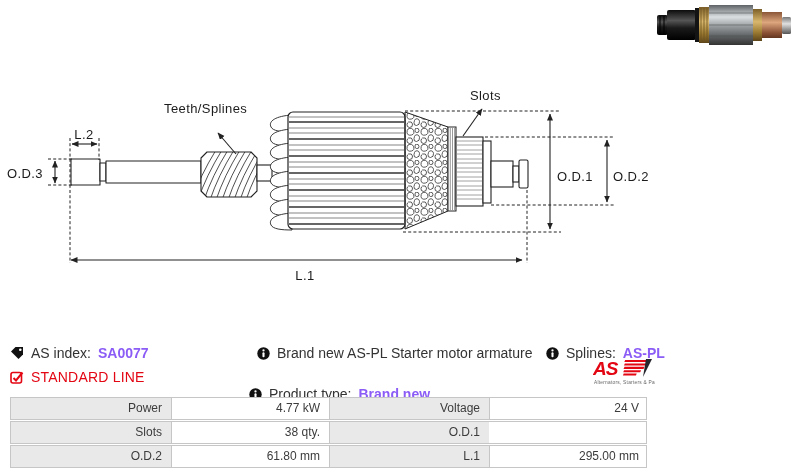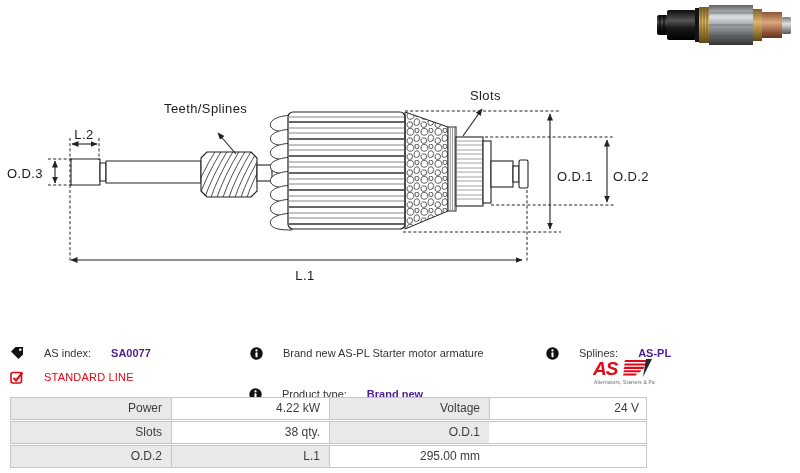--- a/index.html
+++ b/index.html
@@ -2,23 +2,23 @@
 <html><head>
 <meta charset="utf-8">
 <style>
   html,body{margin:0;padding:0;background:#fff;}
   body{width:800px;height:473px;position:relative;overflow:hidden;
        font-family:"Liberation Sans", sans-serif;color:#333;}
   
   #drawing-svg{position:absolute;left:0;top:0;}
   .dimtext{font-size:13px;fill:#1c1c1c;letter-spacing:.4px;}
   
-  .info-row{position:absolute;display:flex;align-items:center;gap:20px;
-            font-size:11px;white-space:nowrap;color:#333;height:16px;}
-  .info-row b{color:#4c1d95;}
+  .info-row{position:absolute;display:flex;align-items:center;gap:7px;
+            font-size:14px;white-space:nowrap;color:#333;height:16px;}
+  .info-row b{color:#8b5cf6;}
   .red{color:#e30613;font-weight:normal;letter-spacing:.2px;}
   .ic{display:inline-flex;width:14px;height:14px;align-items:center;justify-content:center;flex:0 0 auto;}
   
   #spec-table{position:absolute;left:10px;top:397px;width:637px;}
   .spec-row{display:grid;grid-template-columns:160px 158px 160px 159px;
             border:1px solid #c6c6c6;height:21px;margin-bottom:1px;background:#fff;}
   .cell{line-height:21px;font-size:12px;color:#3c3c3c;text-align:right;
         padding-right:9px;box-sizing:border-box;overflow:hidden;}
   .cell.lab{background:#e9e9e9;}
   .cell + .cell{border-left:1px solid #c6c6c6;}
@@ -242,21 +242,21 @@
 <div class="info-row" style="left:10px;top:369px;">
   <span class="ic">
     <svg width="14" height="14" viewBox="0 0 14 14" fill="none">
       <rect x="1" y="2.5" width="10.5" height="10.5" rx="2" stroke="#e30613" stroke-width="1.6"></rect>
       <path d="M3.5,8 L6,10.5 L12.5,2.5" stroke="#e30613" stroke-width="2"></path>
     </svg>
   </span>
   <span class="red">STANDARD LINE</span>
 </div>
 
-<div class="info-row" style="left:249px;top:345px;align-items:center;">
+<div class="info-row" style="left:256px;top:345px;align-items:center;">
   <span class="ic">
     <svg width="13" height="13" viewBox="0 0 13 13">
       <circle cx="6.5" cy="6.5" r="6.2" fill="#111"></circle>
       <circle cx="6.5" cy="3.4" r="1.15" fill="#fff"></circle>
       <rect x="5.45" y="5.2" width="2.1" height="5" rx="1" fill="#fff"></rect>
     </svg>
   </span>
   <span>Brand new AS-PL Starter motor armature</span>
 </div>
 
@@ -293,27 +293,28 @@
     <rect x="36" y="12.2" width="17" height="2.1"></rect>
     <rect x="37" y="15.6" width="13" height="1.8"></rect>
   </g>
   <polygon points="53,1 59,1 50,19" fill="#26262e"></polygon>
   <text class="tagline" x="1" y="26">Alternators, Starters &amp; Parts</text>
 </svg>
 
 <div id="spec-table">
   <div class="spec-row">
     <div class="cell lab">Power</div>
-    <div class="cell">4.22 kW</div>
+    <div class="cell">4.77 kW</div>
     <div class="cell lab">Voltage</div>
     <div class="cell">24 V</div>
   </div>
   <div class="spec-row">
     <div class="cell lab">Slots</div>
     <div class="cell">38 qty.</div>
     <div class="cell lab">O.D.1</div>
   </div>
   <div class="spec-row">
     <div class="cell lab">O.D.2</div>
+    <div class="cell">61.80 mm</div>
     <div class="cell lab">L.1</div>
     <div class="cell">295.00 mm</div>
   </div>
 </div>
 
 </body></html>

